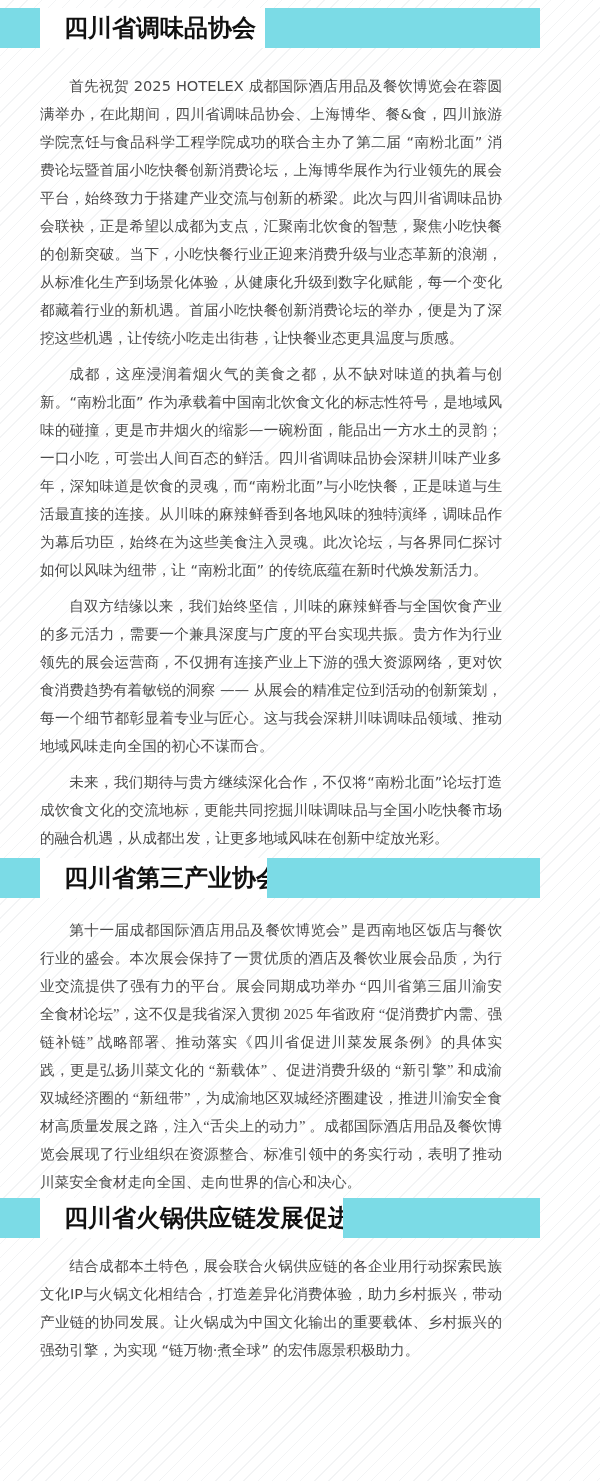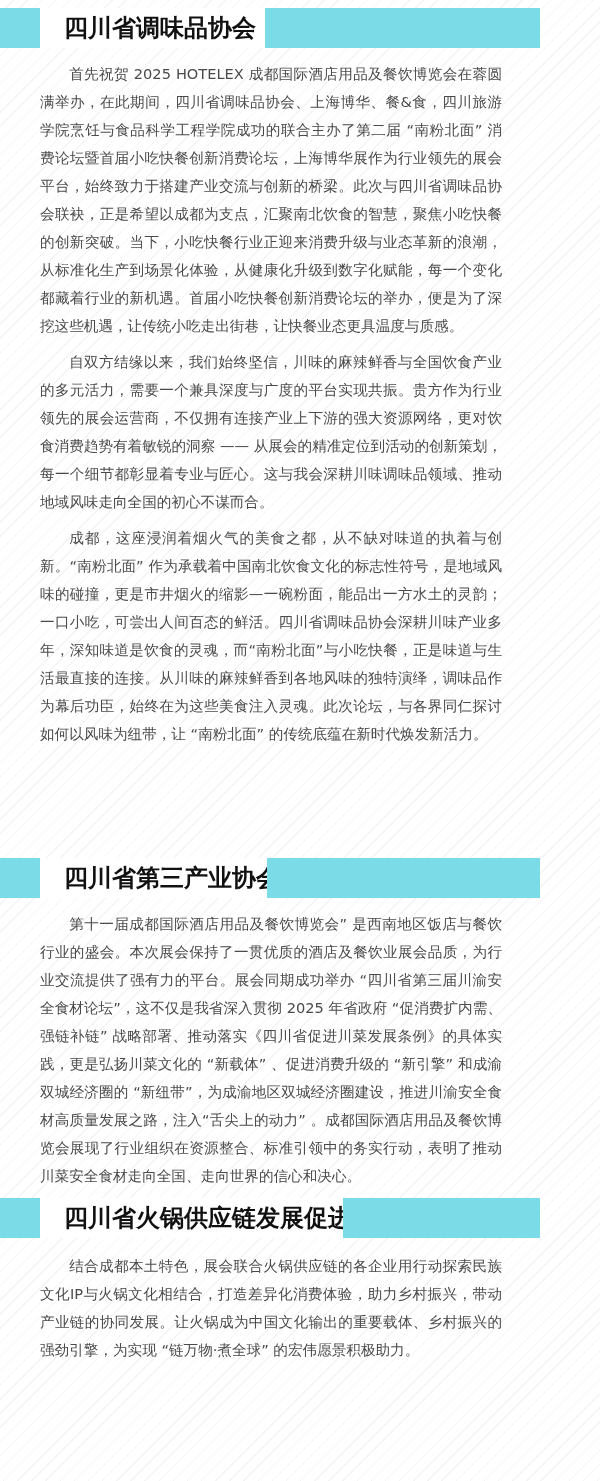--- a/index.html
+++ b/index.html
@@ -52,34 +52,35 @@
 <body>
 
 <div class="page">
 
   <div class="section" style="top:8px;">
     <div class="sec-header">
       <div class="bar-left"></div>
       <div class="sec-title">四川省调味品协会</div>
       <div class="bar-right" style="left:265px;"></div>
     </div>
-    <div class="sec-body" style="margin-top:12px;">
+    <div class="sec-body" style="margin-top:24px;">
       <p class="para">首先祝贺 2025 HOTELEX 成都国际酒店用品及餐饮博览会在蓉圆满举办，在此期间，四川省调味品协会、上海博华、餐&amp;食，四川旅游学院烹饪与食品科学工程学院成功的联合主办了第二届 “南粉北面” 消费论坛暨首届小吃快餐创新消费论坛，上海博华展作为行业领先的展会平台，始终致力于搭建产业交流与创新的桥梁。此次与四川省调味品协会联袂，正是希望以成都为支点，汇聚南北饮食的智慧，聚焦小吃快餐的创新突破。当下，小吃快餐行业正迎来消费升级与业态革新的浪潮，从标准化生产到场景化体验，从健康化升级到数字化赋能，每一个变化都藏着行业的新机遇。首届小吃快餐创新消费论坛的举办，便是为了深挖这些机遇，让传统小吃走出街巷，让快餐业态更具温度与质感。</p>
+      <p class="para">成都，这座浸润着烟火气的美食之都，从不缺对味道的执着与创新。“南粉北面” 作为承载着中国南北饮食文化的标志性符号，是地域风味的碰撞，更是市井烟火的缩影—一碗粉面，能品出一方水土的灵韵；一口小吃，可尝出人间百态的鲜活。四川省调味品协会深耕川味产业多年，深知味道是饮食的灵魂，而“南粉北面”与小吃快餐，正是味道与生活最直接的连接。从川味的麻辣鲜香到各地风味的独特演绎，调味品作为幕后功臣，始终在为这些美食注入灵魂。此次论坛，与各界同仁探讨如何以风味为纽带，让 “南粉北面” 的传统底蕴在新时代焕发新活力。</p>
       <p class="para">自双方结缘以来，我们始终坚信，川味的麻辣鲜香与全国饮食产业的多元活力，需要一个兼具深度与广度的平台实现共振。贵方作为行业领先的展会运营商，不仅拥有连接产业上下游的强大资源网络，更对饮食消费趋势有着敏锐的洞察 —— 从展会的精准定位到活动的创新策划，每一个细节都彰显着专业与匠心。这与我会深耕川味调味品领域、推动地域风味走向全国的初心不谋而合。</p>
-      <p class="para">成都，这座浸润着烟火气的美食之都，从不缺对味道的执着与创新。“南粉北面” 作为承载着中国南北饮食文化的标志性符号，是地域风味的碰撞，更是市井烟火的缩影—一碗粉面，能品出一方水土的灵韵；一口小吃，可尝出人间百态的鲜活。四川省调味品协会深耕川味产业多年，深知味道是饮食的灵魂，而“南粉北面”与小吃快餐，正是味道与生活最直接的连接。从川味的麻辣鲜香到各地风味的独特演绎，调味品作为幕后功臣，始终在为这些美食注入灵魂。此次论坛，与各界同仁探讨如何以风味为纽带，让 “南粉北面” 的传统底蕴在新时代焕发新活力。</p>
+      <p class="para">未来，我们期待与贵方继续深化合作，不仅将“南粉北面”论坛打造成饮食文化的交流地标，更能共同挖掘川味调味品与全国小吃快餐市场的融合机遇，从成都出发，让更多地域风味在创新中绽放光彩。</p>
     </div>
   </div>
 
   <div class="section" style="top:858px;">
     <div class="sec-header">
       <div class="bar-left"></div>
       <div class="sec-title">四川省第三产业协会</div>
       <div class="bar-right" style="left:267px;"></div>
     </div>
-    <div class="sec-body" style="margin-top:12px;">
+    <div class="sec-body" style="margin-top:18px;font-family:Liberation Serif, serif;">
       <p class="para">第十一届成都国际酒店用品及餐饮博览会” 是西南地区饭店与餐饮行业的盛会。本次展会保持了一贯优质的酒店及餐饮业展会品质，为行业交流提供了强有力的平台。展会同期成功举办 “四川省第三届川渝安全食材论坛”，这不仅是我省深入贯彻 2025 年省政府 “促消费扩内需、强链补链” 战略部署、推动落实《四川省促进川菜发展条例》的具体实践，更是弘扬川菜文化的 “新载体” 、促进消费升级的 “新引擎” 和成渝双城经济圈的 “新纽带”，为成渝地区双城经济圈建设，推进川渝安全食材高质量发展之路，注入“舌尖上的动力” 。成都国际酒店用品及餐饮博览会展现了行业组织在资源整合、标准引领中的务实行动，表明了推动川菜安全食材走向全国、走向世界的信心和决心。</p>
     </div>
   </div>
 
   <div class="section" style="top:1198px;">
     <div class="sec-header">
       <div class="bar-left"></div>
       <div class="sec-title">四川省火锅供应链发展促进会</div>
       <div class="bar-right" style="left:343px;"></div>
     </div>

